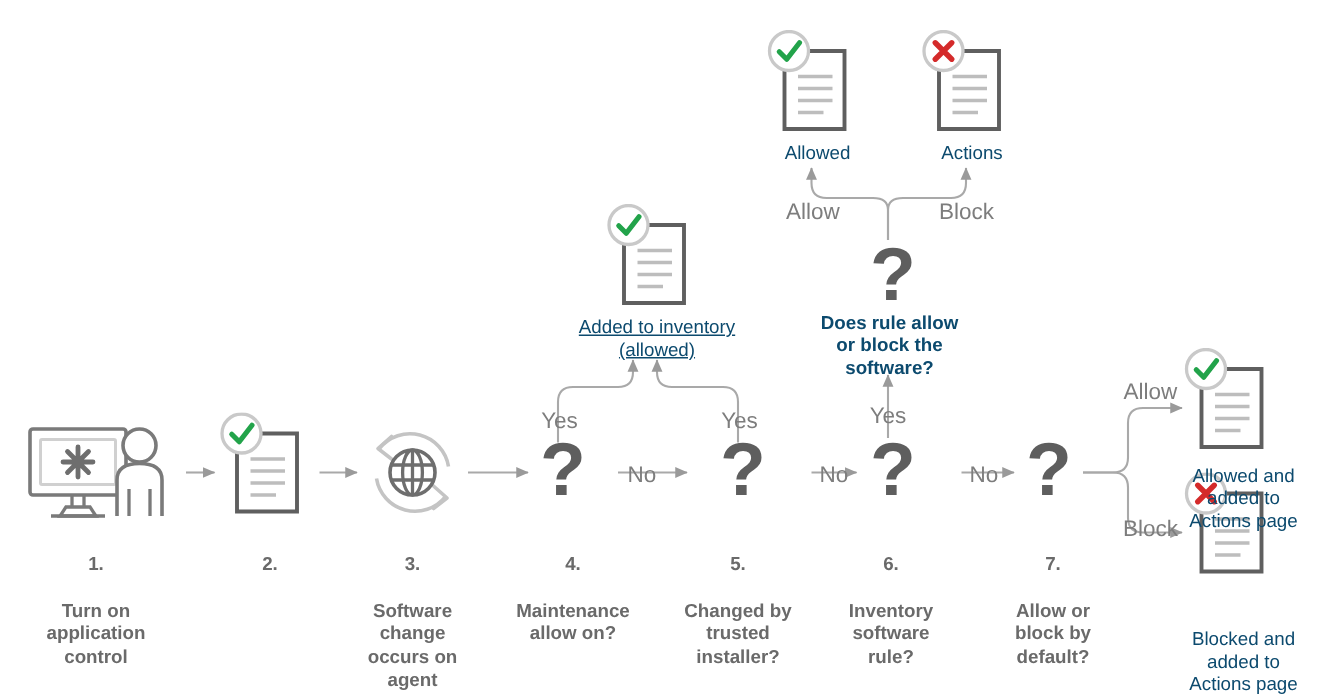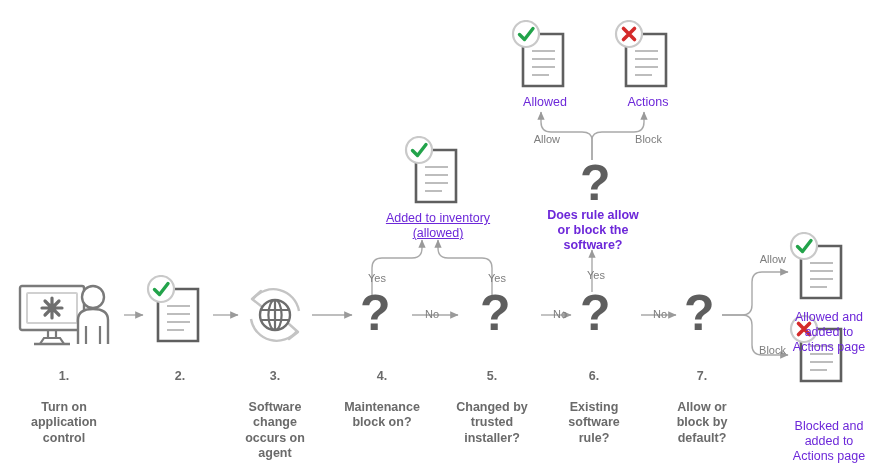--- a/index.html
+++ b/index.html
@@ -6,25 +6,25 @@
   body{
     width:882px;height:466px;position:relative;overflow:hidden;
     font-family:"Liberation Sans","DejaVu Sans",sans-serif;
     color:#6b6b6b;
   }
   #canvas{position:absolute;left:0;top:0;width:882px;height:466px;}
   svg.layer{position:absolute;left:0;top:0;width:882px;height:466px;overflow:visible;}
   .node{position:absolute;}
   .caption{
     position:absolute;text-align:center;font-size:12.5px;line-height:15px;
-    color:#6d28d9;white-space:pre-line;
+    color:#0c4a6e;white-space:pre-line;
   }
   .caption.bold{font-weight:bold;color:#6a6a6a;font-size:12.5px;line-height:15.5px;}
   .edge-label{
-    position:absolute;font-size:11px;color:#7d7d7d;text-align:right;white-space:nowrap;
+    position:absolute;font-size:15px;color:#7d7d7d;text-align:center;white-space:nowrap;
   }
   .qmark{
     position:absolute;font-size:50px;line-height:50px;font-weight:bold;
     color:#5e5e5e;font-family:"Liberation Sans","DejaVu Sans",sans-serif;
   }
 </style>
 </head>
 <body>
 
 <div id="canvas">
@@ -184,33 +184,33 @@
     <span>3.</span><br>
     <span>Software
 change
 occurs on
 agent</span>
   </div>
 
   <div class="caption bold" style="left:326px;top:353px;width:112px;">
     <span>4.</span><br>
     <span>Maintenance
-block on?</span>
+allow on?</span>
   </div>
 
   <div class="caption bold" style="left:440px;top:353px;width:104px;">
     <span>5.</span><br>
     <span>Changed by
 trusted
 installer?</span>
   </div>
 
   <div class="caption bold" style="left:546px;top:353px;width:96px;">
     <span>6.</span><br>
-    <span>Existing
+    <span>Inventory
 software
 rule?</span>
   </div>
 
   <div class="caption bold" style="left:650px;top:353px;width:104px;">
     <span>7.</span><br>
     <span>Allow or
 block by
 default?</span>
   </div>

